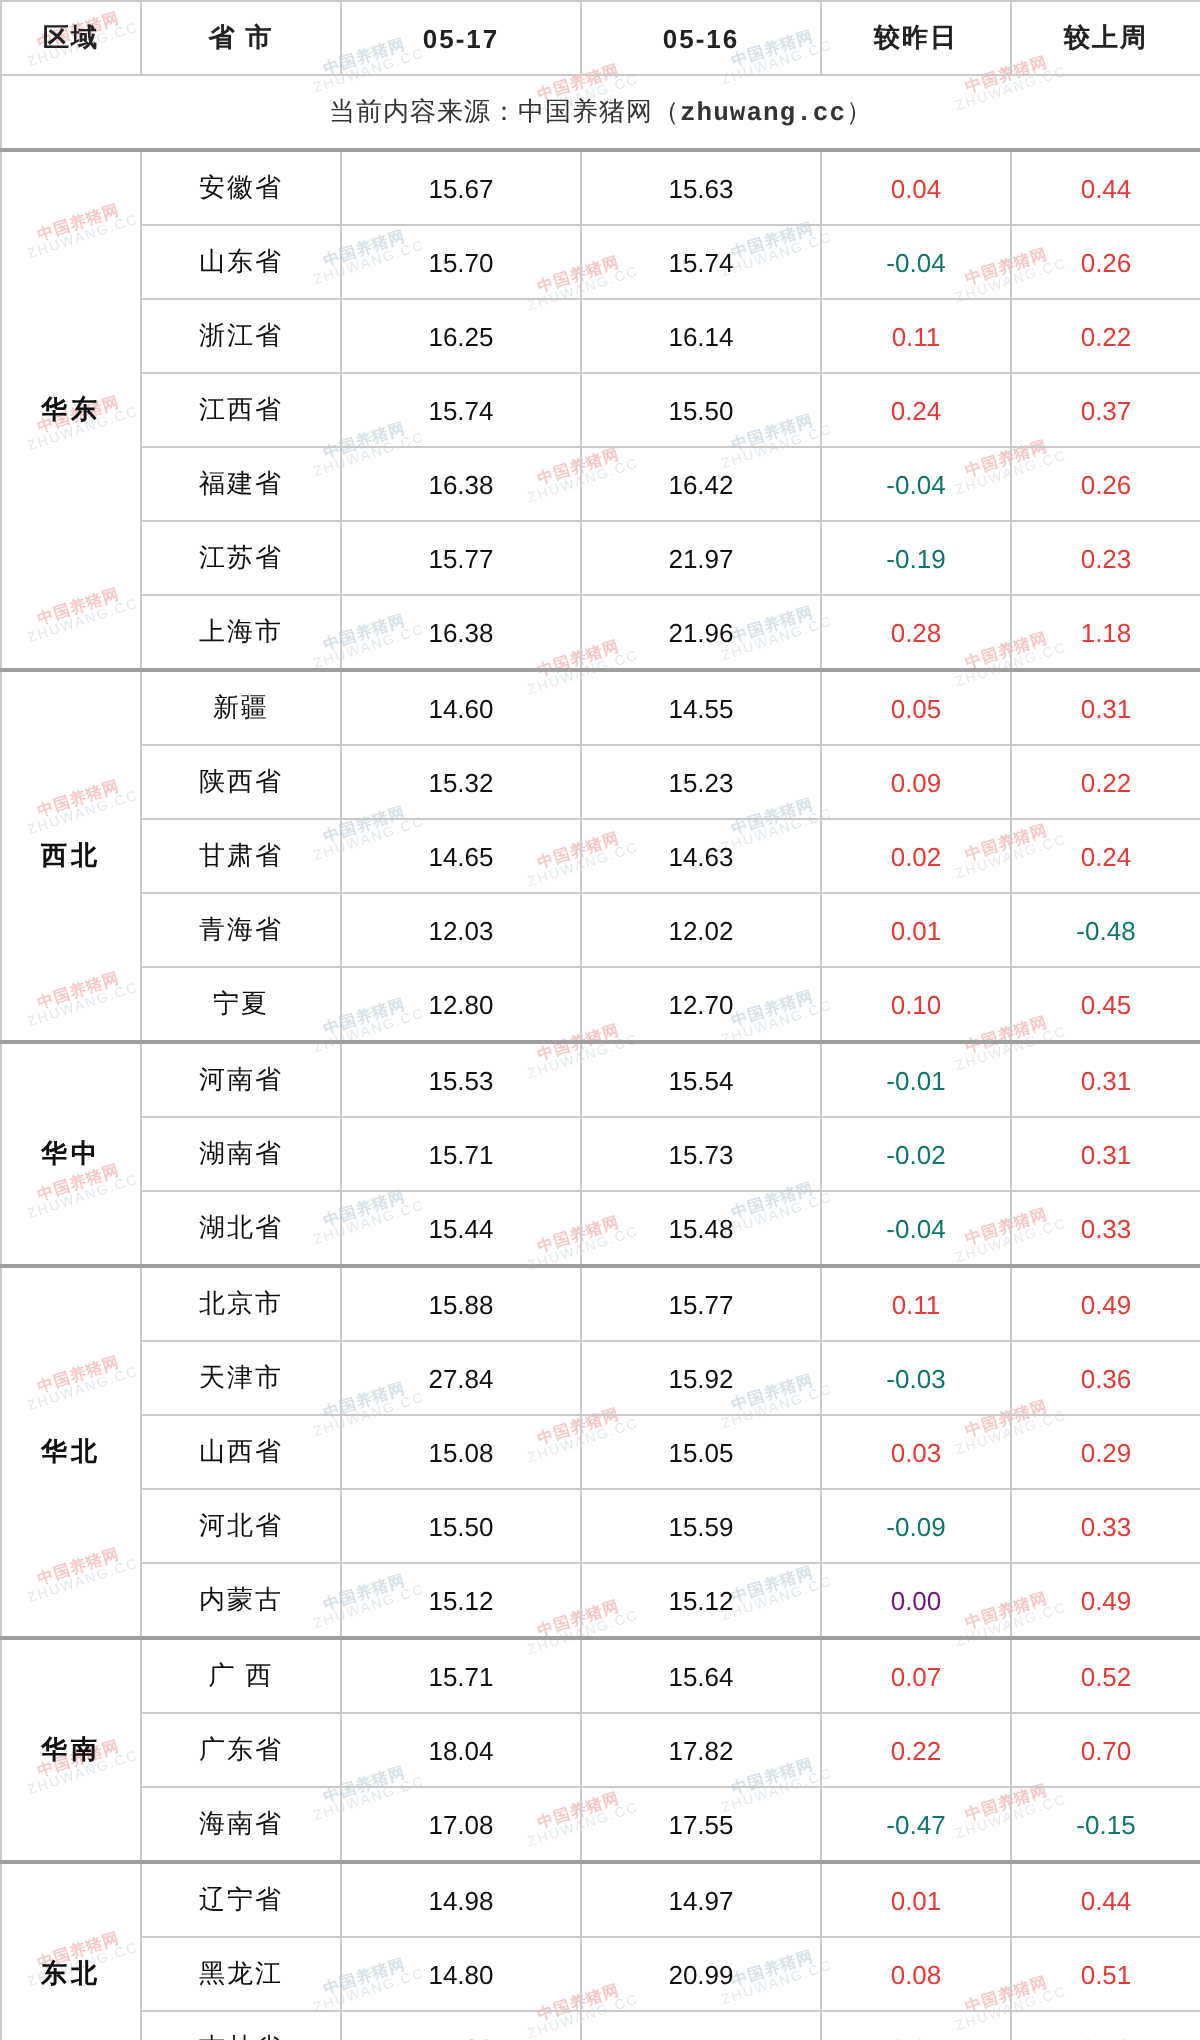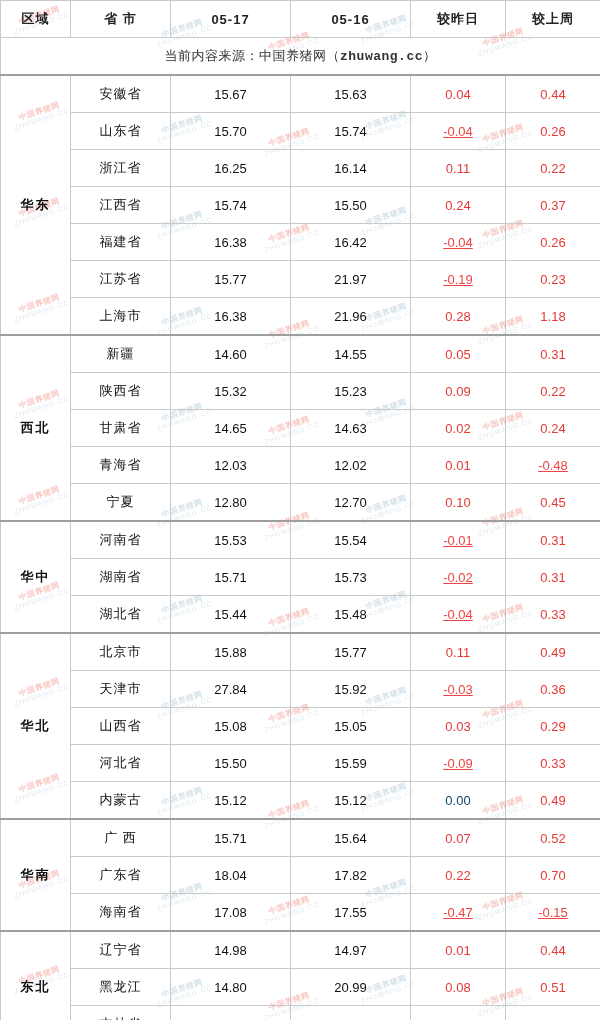--- a/index.html
+++ b/index.html
@@ -68,22 +68,22 @@
     color: #111;
     font-size: 13.5px;
     letter-spacing: 1px;
   }
   .num {
     font-family: "Liberation Sans", "DejaVu Sans", sans-serif;
     font-size: 13.5px;
     color: #111;
   }
   .up    { color: #e53935; }
-  .down  { color: #ef4444; text-decoration: underline; }
-  .flat  { color: #0c4a6e; margin-left: 40px; }
+  .down  { color: #0f766e; }
+  .flat  { color: #701a75; margin-left: 40px; }
 
   tr.group-start > td {
     border-top: 2px solid #9e9e9e;
     margin-top: 38px;
   }
 
   
   .wm-layer {
     position: absolute;
     inset: 0;

